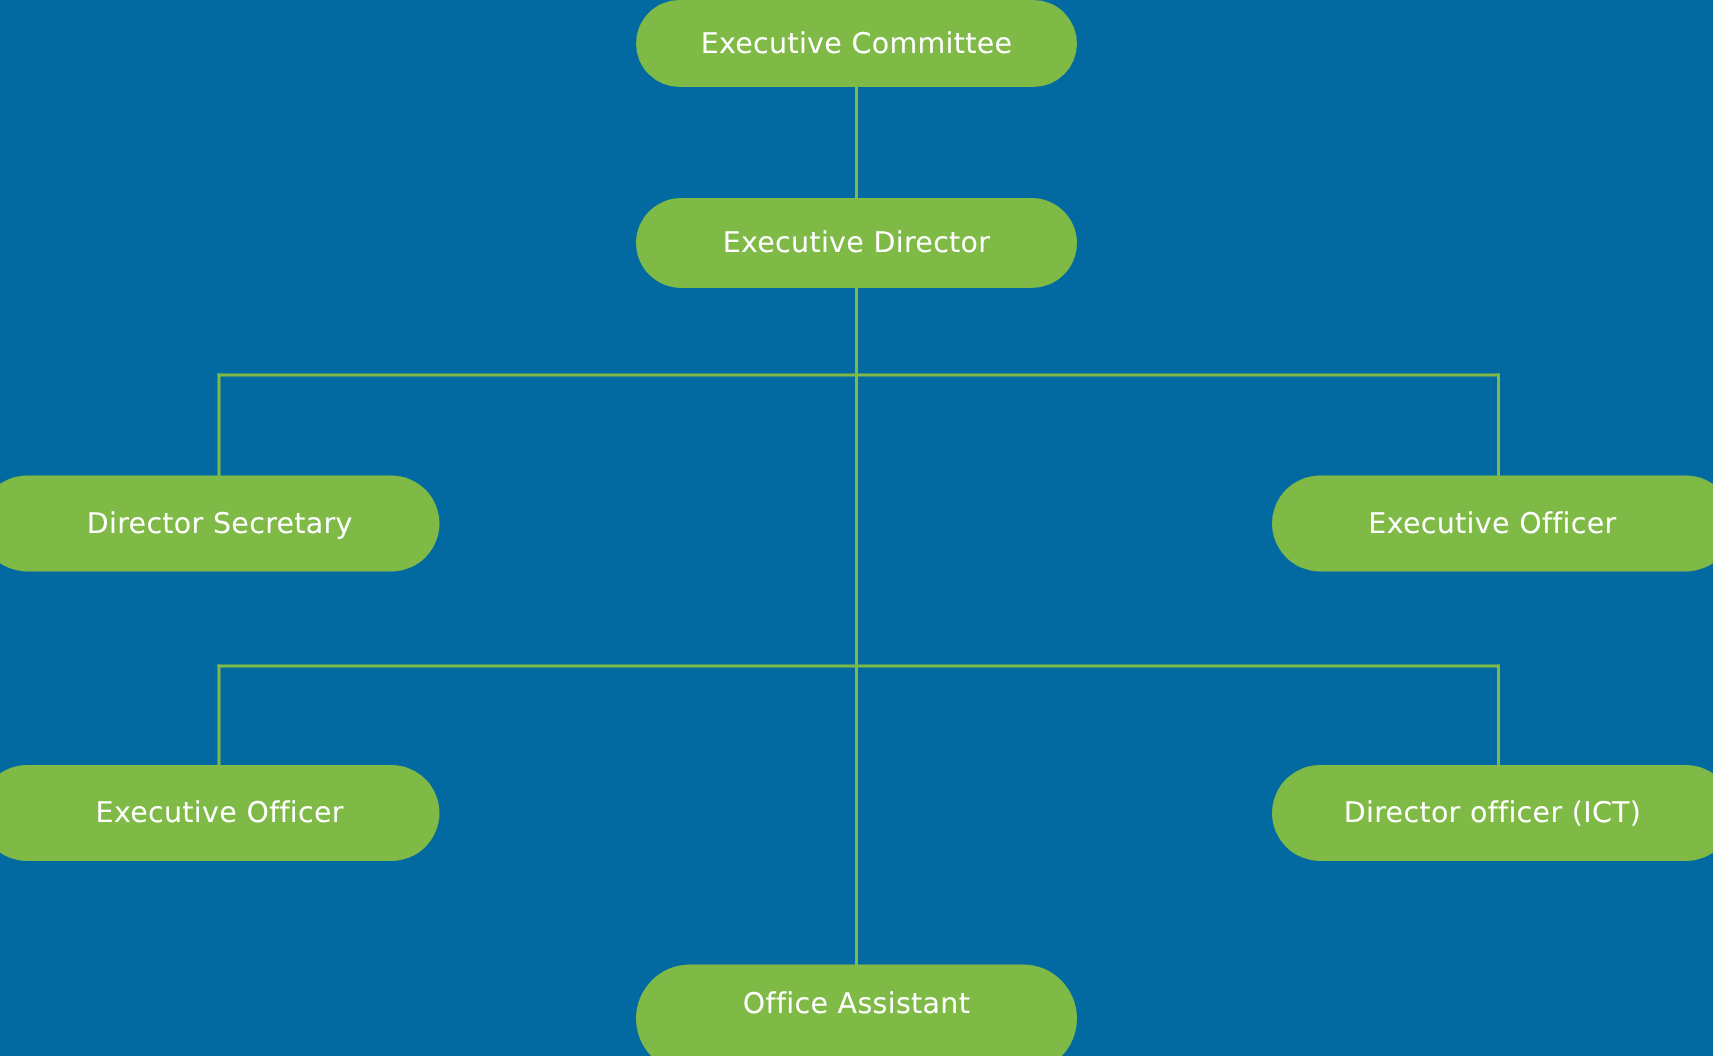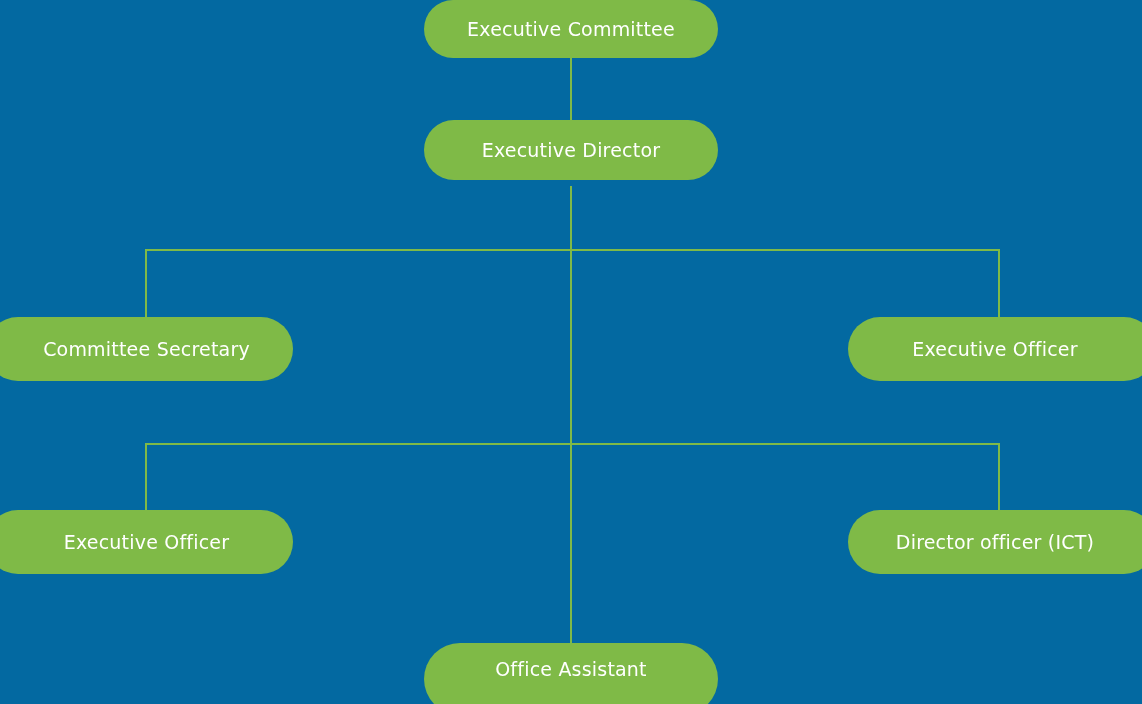--- a/index.html
+++ b/index.html
@@ -41,21 +41,21 @@
     line-height: 1;
     text-align: center;
   }
 
   
   .n-exec-committee {
     left: 424px; top: 0px; width: 294px; height: 58px;
     border-bottom-left-radius: 999px; border-bottom-right-radius: 999px;
     border-top-left-radius: 999px; border-top-right-radius: 999px;
   }
-  .n-exec-director { left: 424px; top: 120px; width: 294px; height: 60px; }
+  .n-exec-director { left: 424px; top: 132px; width: 294px; height: 60px; }
   .n-exec-secretary {
     left: -14px; top: 317px; width: 307px; height: 64px;
   }
   .n-exec-officer-right {
     left: 848px; top: 317px; width: 308px; height: 64px;
   }
   .n-exec-officer-left {
     left: -14px; top: 510px; width: 307px; height: 64px;
   }
   .n-exec-officer-ict {
@@ -100,21 +100,21 @@
 
   <div class="node n-exec-committee">
     <span class="node-label">Executive Committee</span>
   </div>
 
   <div class="node n-exec-director">
     <span class="node-label">Executive Director</span>
   </div>
 
   <div class="node n-exec-secretary">
-    <span class="node-label">Committee Secretary</span>
+    <span class="node-label">Director Secretary</span>
   </div>
 
   <div class="node n-exec-officer-right">
     <span class="node-label">Executive Officer</span>
   </div>
 
   <div class="node n-exec-officer-left">
     <span class="node-label">Executive Officer</span>
   </div>
 

